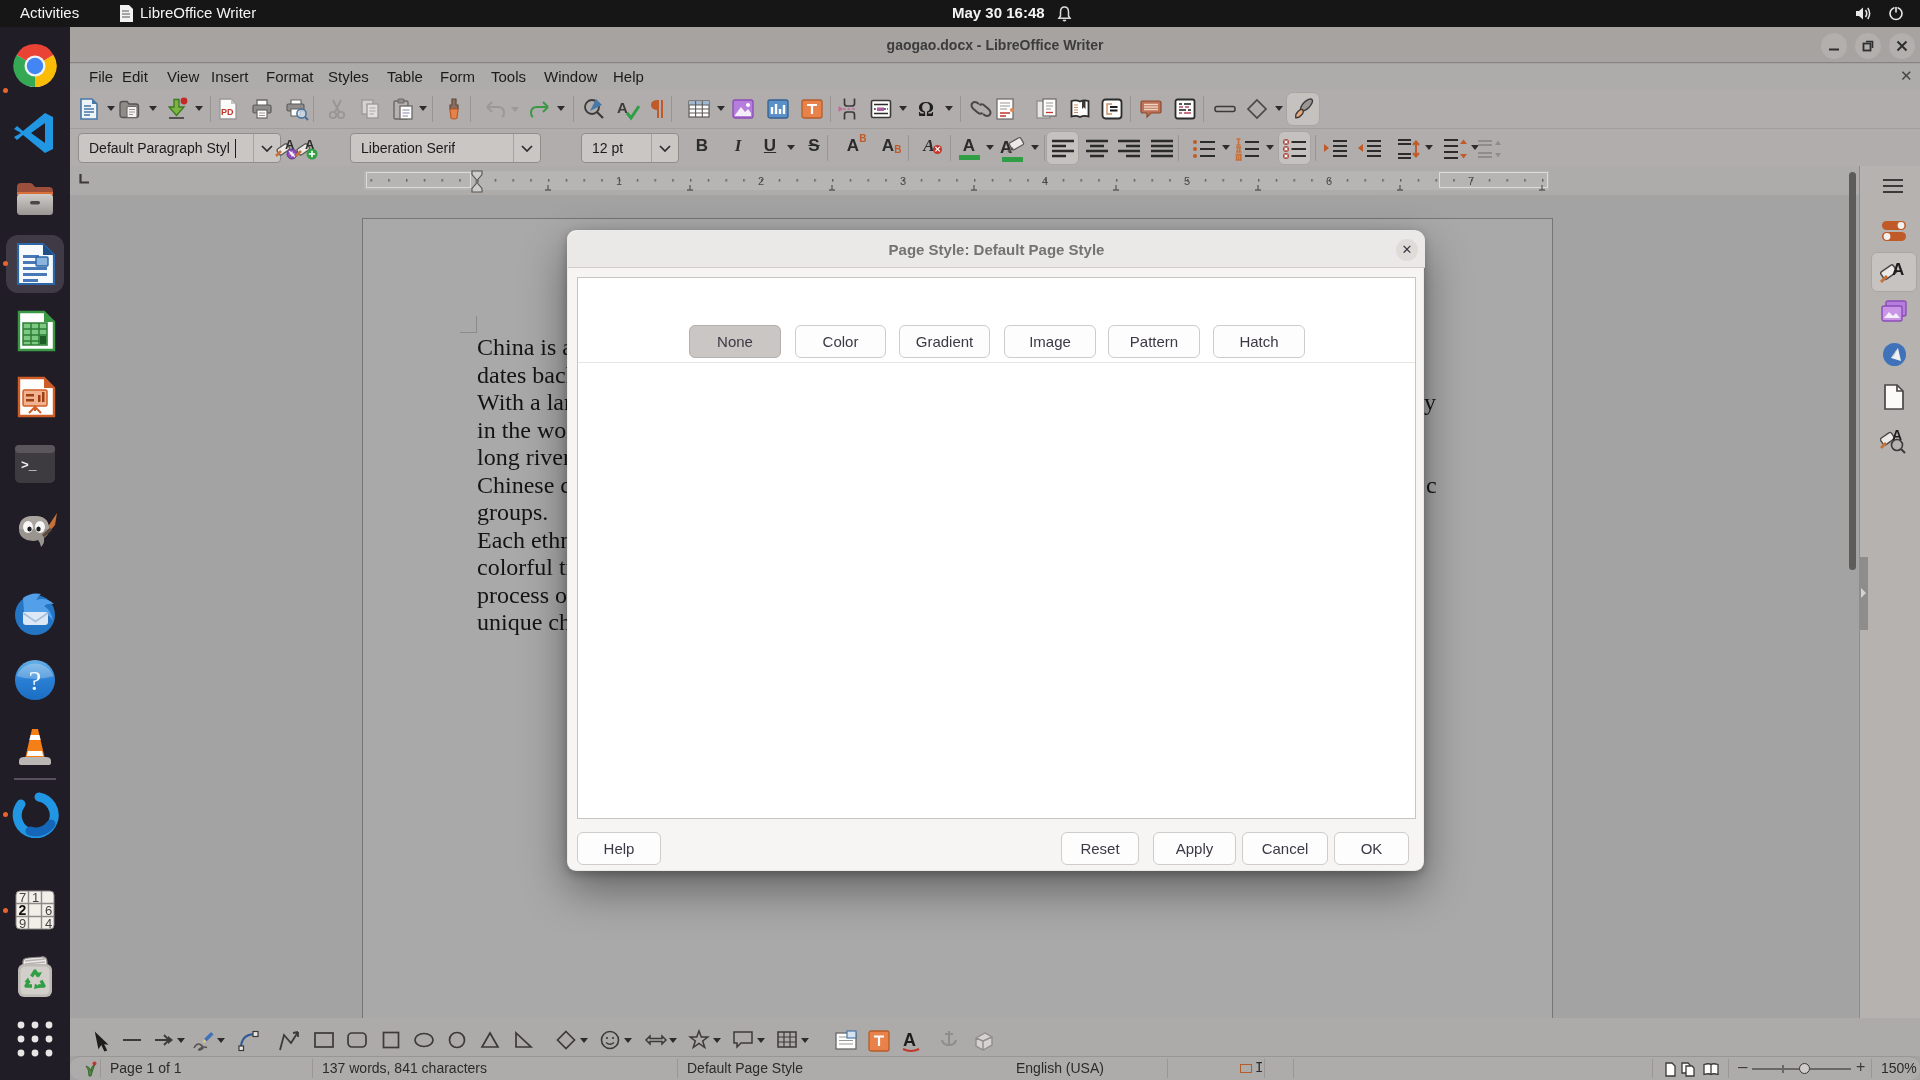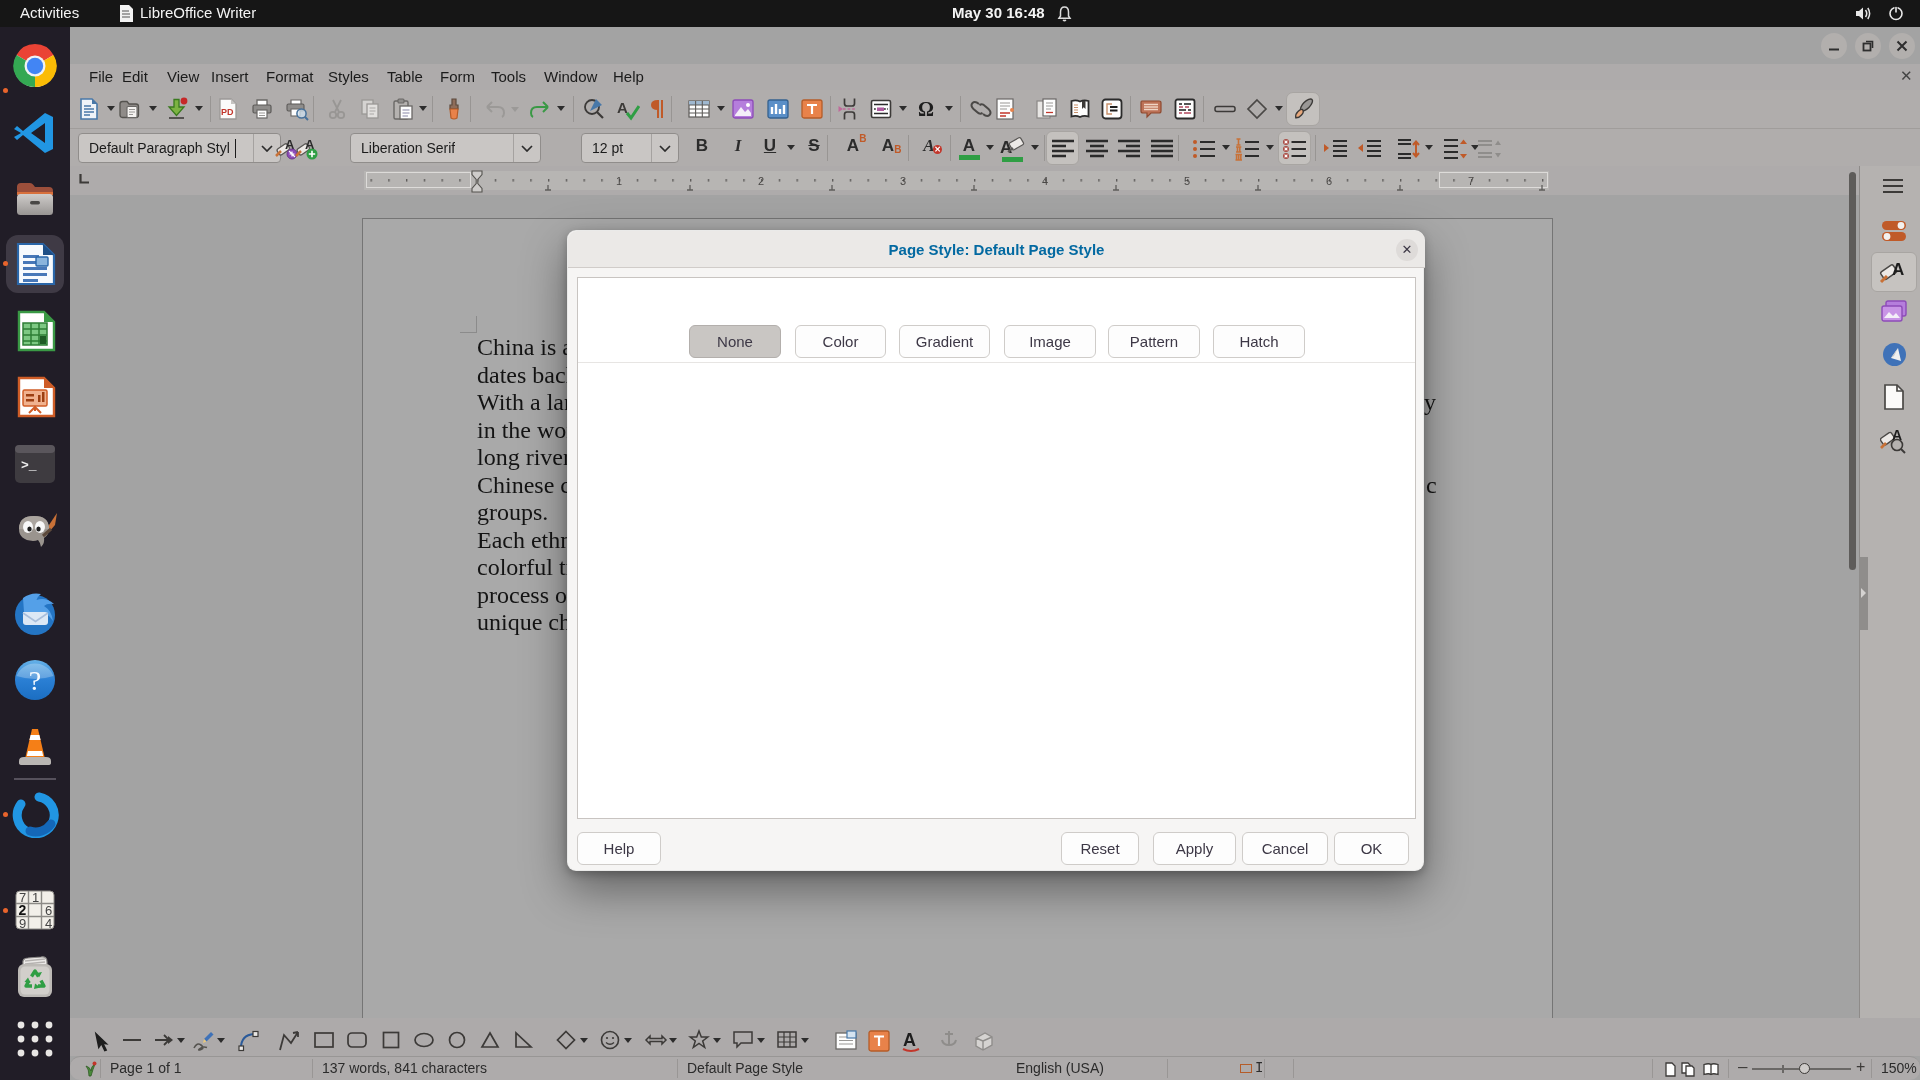--- a/index.html
+++ b/index.html
@@ -52,21 +52,21 @@
   .ssep { position:absolute; top:2px; width:1px; height:19px; background:#999695; }
   #sidebar { position:absolute; left:1789px; top:139px; width:61px; height:859px; background:#b5b2b0;
     border-left:1px solid #8e8b89; }
   
   #dialog { position:absolute; left:567px; top:230px; width:857px; height:641px; border-radius:9px;
     background:#f6f5f4; box-shadow:0 18px 45px rgba(0,0,0,.42), 0 3px 10px rgba(0,0,0,.25);
     z-index:60; border:1px solid #89868419; }
   #dlghead { position:absolute; left:0; top:0; width:857px; height:37px; background:#ebe9e7;
     border-radius:9px 9px 0 0; border-bottom:1px solid #d0ccc9; }
   #dlghead .t { position:absolute; left:0; right:0; top:0; height:37px; line-height:37px; text-align:center;
-    font-weight:bold; font-size:15px; color:#0369a1; }
+    font-weight:bold; font-size:15px; color:#737373; }
   #dlgclose { position:absolute; left:828px; top:8px; width:22px; height:22px; border-radius:50%;
     background:#dedbd9; text-align:center; line-height:22px; font-size:13px; color:#3d3846; }
   #notebook { position:absolute; left:9px; top:46px; width:839px; height:542px; background:#ffffff;
     border:1px solid #c8c4c1; }
   #tabrow { position:absolute; left:0; top:0; width:837px; height:37px; background:#fff;
     border-bottom:1px solid #d8d5d2; font-size:15px; color:#3d3846; }
   #tabrow span { position:absolute; top:9px; transform:translateX(-50%); }
   .fillbtn { position:absolute; top:47px; height:33px; border-radius:6px; background:#fdfdfd;
     border:1px solid #cfccc9; font-size:15px; color:#3d3846; text-align:center; line-height:31px; }
   .dbtn { position:absolute; top:601px; height:33px; border-radius:6px; background:#fdfdfd;
@@ -278,20 +278,23 @@
           <circle cx="38" cy="24" r="3.4"></circle>
         <circle cx="10" cy="38" r="3.4"></circle>
           <circle cx="24" cy="38" r="3.4"></circle>
           <circle cx="38" cy="38" r="3.4"></circle>
       </g>
     </svg>
   </div>
 </div>
 
 <div id="win">
+  <div id="titlebar">
+    <div class="t">gaogao.docx - LibreOffice Writer</div>
+  </div>
   <div class="wbtn" style="left:1751px;">
     <svg width="26" height="26" viewBox="0 0 26 26">
         <path d="M8 16.5 L18 16.5" stroke="#2e2e2e" stroke-width="2"></path>
       </svg>
   </div>
   <div class="wbtn" style="left:1785px;">
     <svg width="26" height="26" viewBox="0 0 26 26">
       <path d="M11 8.5 L17.5 8.5 L17.5 15" stroke="#2e2e2e" stroke-width="1.6" fill="none"></path>
       <rect x="8.5" y="10.5" width="7" height="7" fill="none" stroke="#2e2e2e" stroke-width="1.8"></rect>
     </svg>

